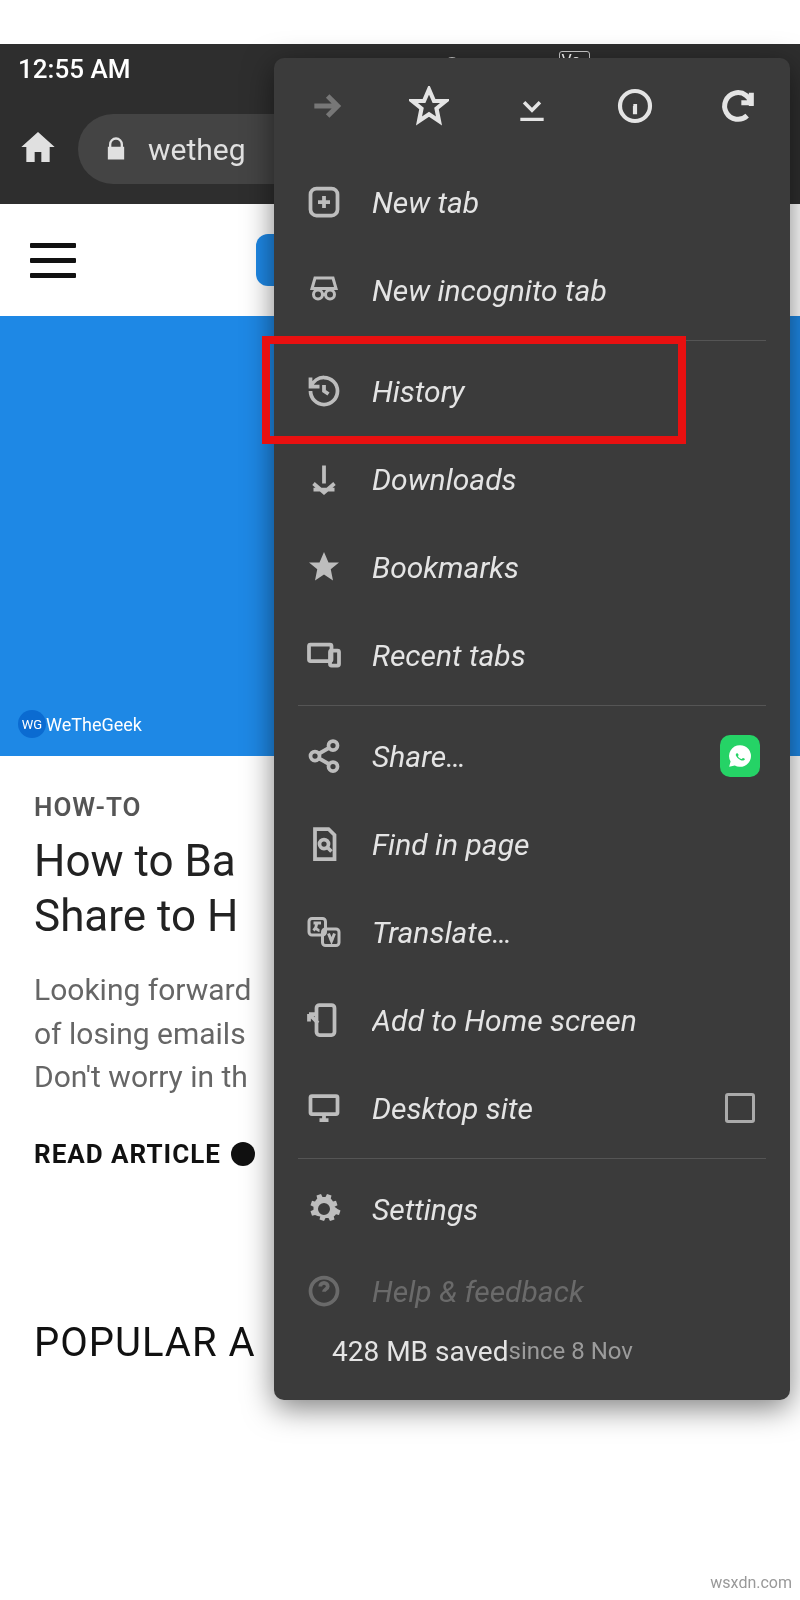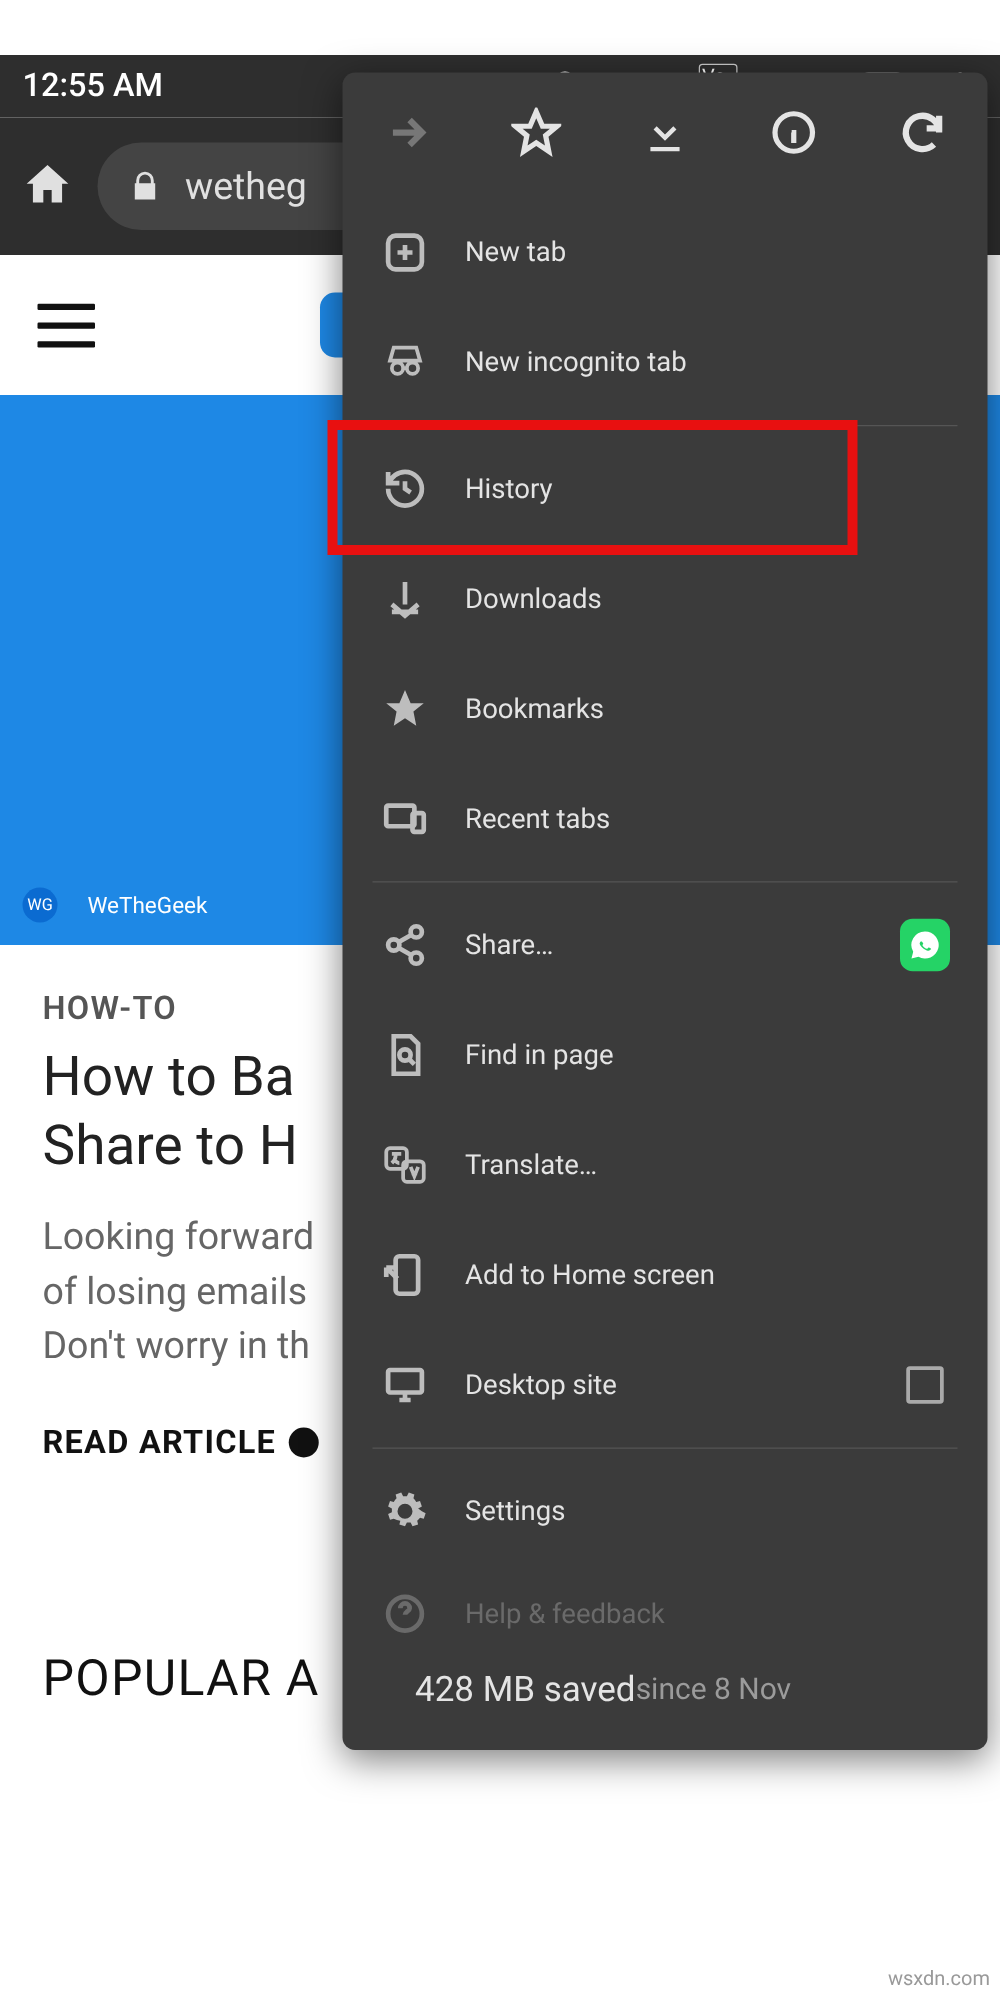--- a/index.html
+++ b/index.html
@@ -87,21 +87,21 @@
   background: #0b4f9e; border-radius: 12px; display: flex;
   align-items: center; justify-content: center; color: #fff;
   font-size: 64px; font-weight: 500;
 }
 .hero-env {
   position:absolute; left:60px; top:70px; width:180px; height:140px;
   background:#4aa3e8; border-radius:8px;
 }
 .hero-brand {
   position:absolute; left:18px; bottom:18px; display:flex; align-items:center;
-  gap:24px; color:#fff; font-size:18px;
+  gap:0; color:#fff; font-size:18px;
 }
 .hero-brand .badge {
   width:28px;height:28px;border-radius:50%;background:#0b6bd1;
   display:flex;align-items:center;justify-content:center;font-size:13px;
 }
 
 .article-meta {
   padding: 36px 34px 0 34px;
   font-size: 26px; letter-spacing: 1px; color: #555; font-weight: 600;
 }
@@ -142,21 +142,21 @@
 }
 .menu-toprow {
   display: flex; justify-content: space-between; align-items: center;
   padding: 24px 28px 28px 28px;
 }
 .menu-toprow .icon-btn { width: 48px; height: 48px; display:flex; align-items:center; justify-content:center; }
 .menu-toprow svg { width: 40px; height: 40px; }
 .menu-item {
   display: flex; align-items: center; gap: 28px;
   padding: 24px 30px;
-  color: #e4e4e4; font-size: 22px;
+  color: #e4e4e4; font-size: 30px; font-style: italic;
 }
 .menu-item .mi-icon { width: 40px; height: 40px; display:flex; align-items:center; justify-content:center; flex-shrink:0; }
 .menu-item .mi-icon svg { width: 36px; height: 36px; }
 .menu-item .mi-label { flex: 1; white-space: nowrap; overflow: hidden; }
 .menu-item .mi-trail { width: 40px; height: 40px; display:flex; align-items:center; justify-content:center; }
 .menu-sep { height: 1px; background: #555; margin: 6px 24px; }
 .highlight {
   position: absolute; border: 8px solid #e81010;
   left: -12px; width: 424px; height: 108px; top: 278px; z-index: 60;
 }

